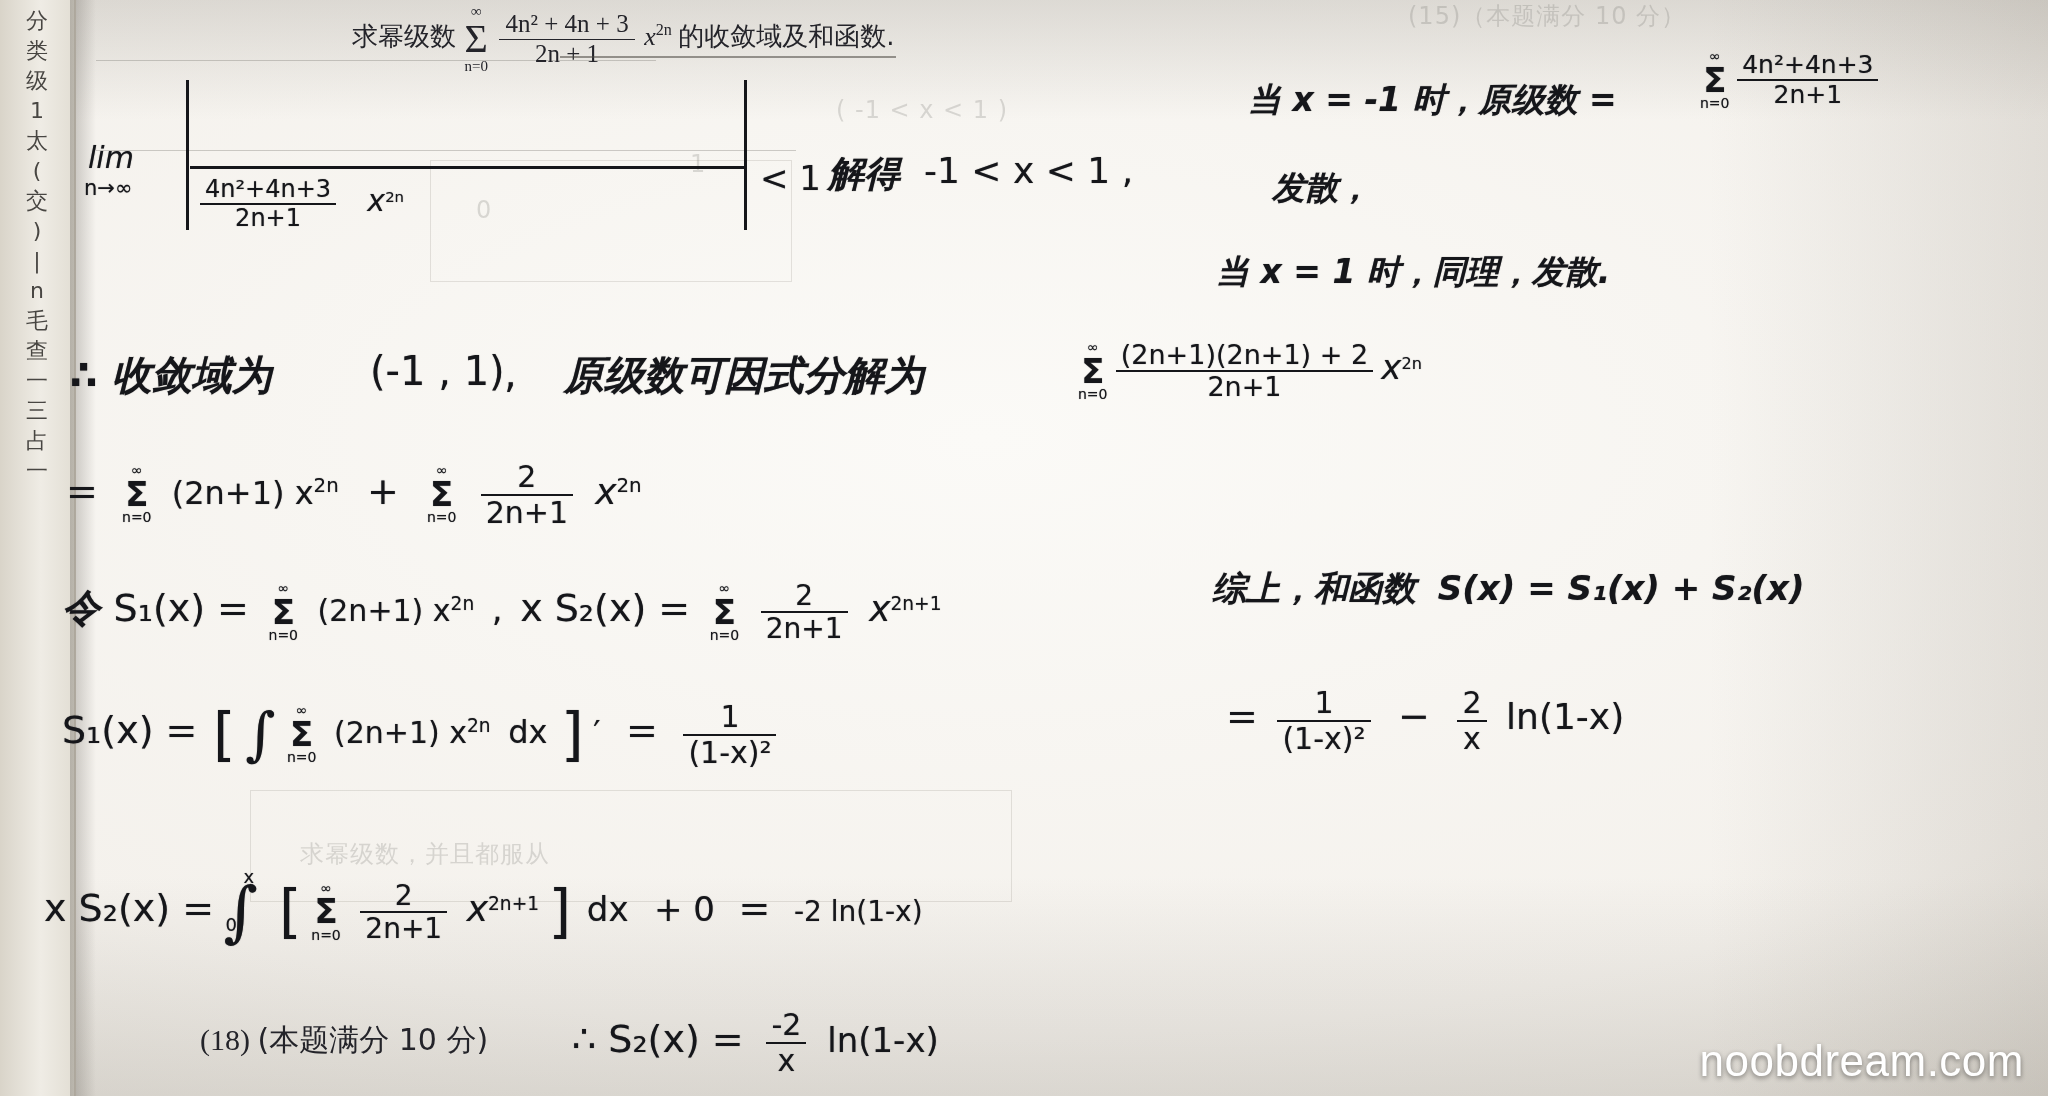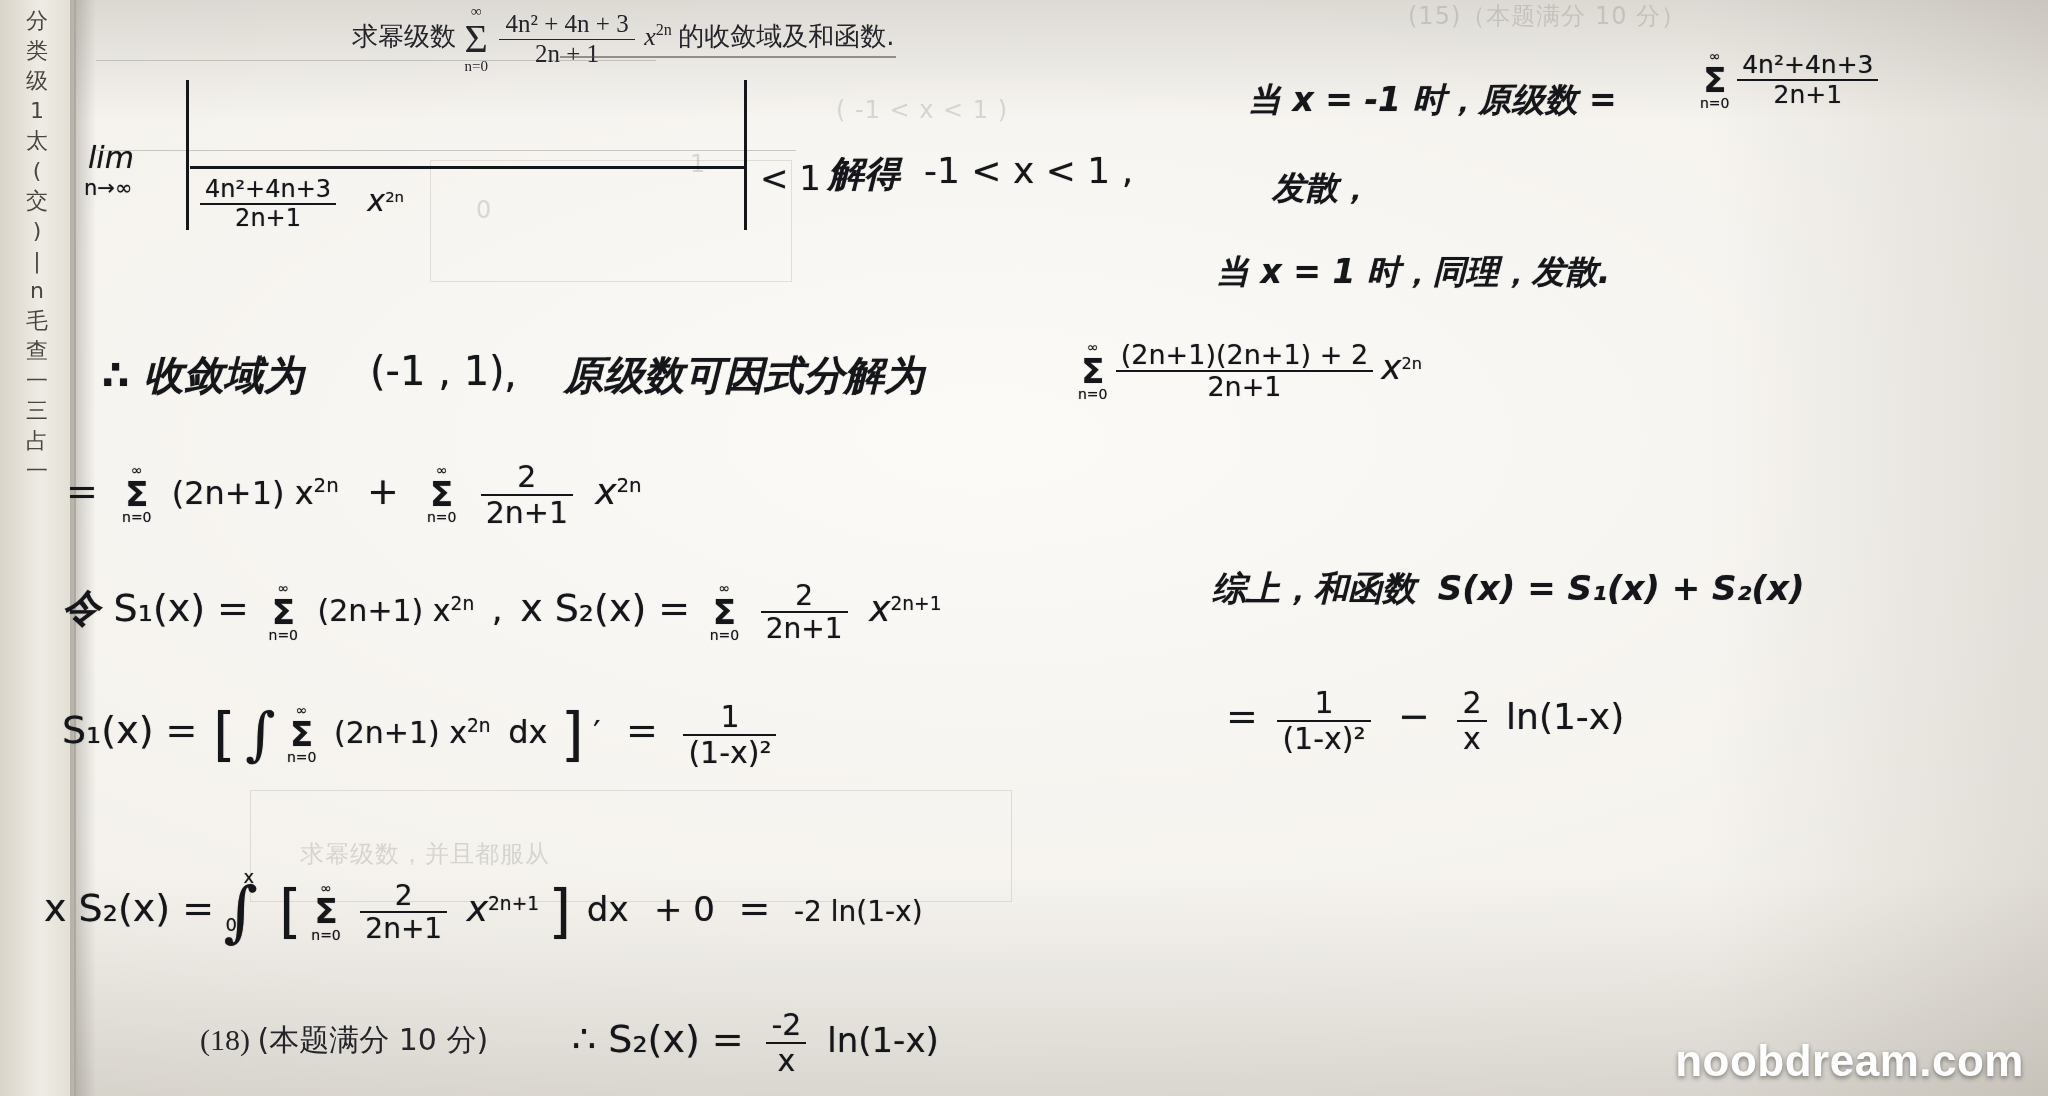--- a/index.html
+++ b/index.html
@@ -179,21 +179,20 @@
   
   .watermark {
     position: absolute;
     right: 24px;
     bottom: 10px;
     font-family: "Liberation Sans", sans-serif;
     font-size: 44px;
     color: #ffffff;
     letter-spacing: 0.5px;
     text-shadow: 0 2px 5px rgba(0,0,0,0.45);
-    font-weight: bold;
   }
 
   .intsym {
     display: inline-block;
     font-size: 58px;
     line-height: 0.6;
     vertical-align: middle;
     font-family: "DejaVu Serif", serif;
   }
 </style>
@@ -286,21 +285,21 @@
       <span class="b">n=0</span>
     </span>
     <span class="hwfrac" style="font-size:25px;">
       <span class="n">4n²+4n+3</span>
       <span class="d">2n+1</span>
     </span>
   </div>
   <div class="hw hw-cn" style="left:1272px; top:166px; font-size:33px;">发散，</div>
   <div class="hw hw-cn" style="left:1216px; top:250px; font-size:33px;">当 x = 1 时，同理，发散.</div>
 
-  <div class="hw hw-cn" style="left:70px; top:348px; font-size:40px;margin-left:32px;">∴ 收敛域为</div>
+  <div class="hw hw-cn" style="left:70px; top:348px; font-size:40px;">∴ 收敛域为</div>
   <div class="hw" style="left:370px; top:348px; font-size:40px;">(-1 , 1)</div>
   <div class="hw" style="left:504px; top:350px; font-size:40px;">,</div>
   <div class="hw hw-cn" style="left:540px; top:348px; font-size:40px;margin-left:24px;">原级数可因式分解为</div>
 
   <div class="hw" style="left:1078px; top:340px; font-size:26px;">
     <span class="hwsig">
       <span class="t">∞</span>
       <span class="s">Σ</span>
       <span class="b">n=0</span>
     </span>

